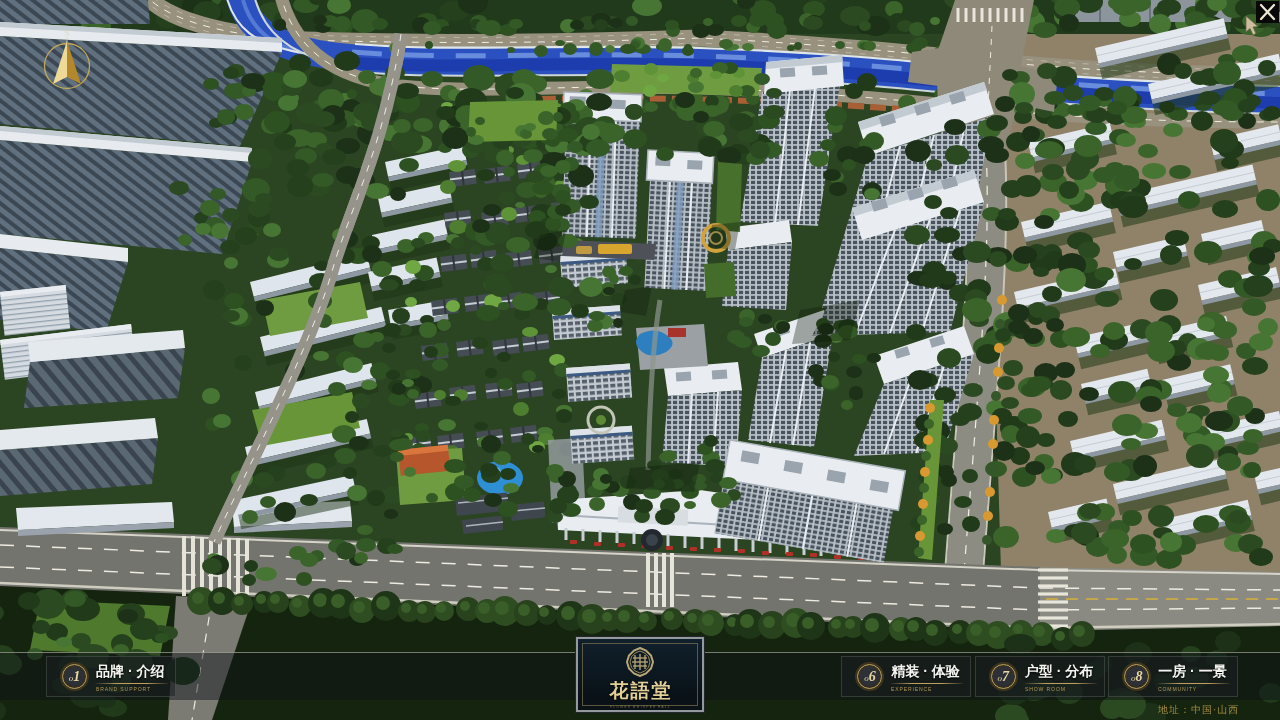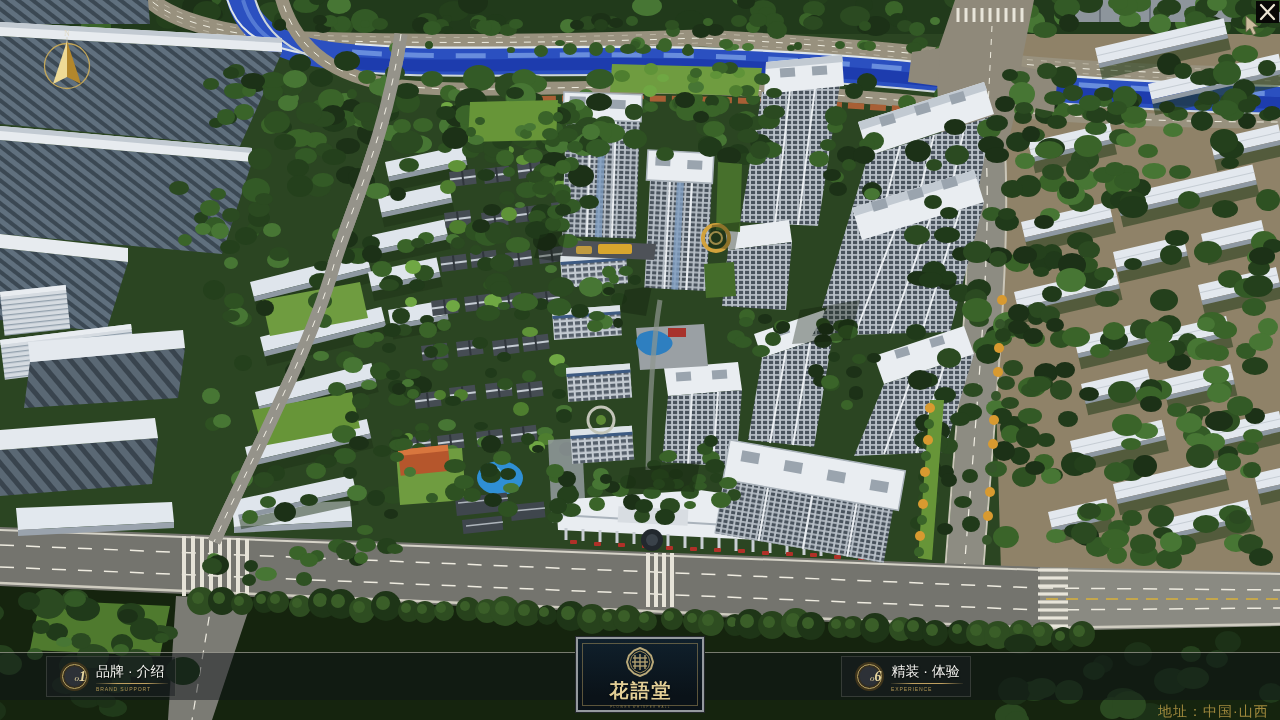--- a/index.html
+++ b/index.html
@@ -1,36 +1,36 @@
 <!DOCTYPE html>
 <html lang="zh"><head>
 <meta charset="utf-8">
 <title>花語堂</title>
 <style>
 html,body{margin:0;padding:0;background:#000;}
 #stage{position:relative;width:1280px;height:720px;overflow:hidden;font-family:"Liberation Sans",sans-serif;}
 #scene{position:absolute;left:0;top:0;}
 .bar{position:absolute;left:0;top:652px;width:1280px;height:48px;background:rgba(14,18,23,0.46);border-top:1px solid rgba(205,203,188,0.55);box-sizing:border-box;}
 .item{position:absolute;top:656px;width:130px;height:41px;background:rgba(26,30,34,0.50);border:1px solid rgba(150,150,140,0.25);box-sizing:border-box;}
-.badge{position:absolute;left:15px;top:7px;width:23px;height:23px;border-radius:50%;border:1.5px solid #c2a761;box-shadow:0 0 0 2px rgba(70,56,28,0.85),inset 0 0 0 1.5px rgba(60,48,24,0.7);background:radial-gradient(circle at 50% 45%,#2d3137 55%,#15181c);color:#e8d7a0;text-align:right;font-family:"Liberation Serif",serif;font-style:italic;}
+.badge{position:absolute;left:15px;top:7px;width:23px;height:23px;border-radius:50%;border:1.5px solid #c2a761;box-shadow:0 0 0 2px rgba(70,56,28,0.85),inset 0 0 0 1.5px rgba(60,48,24,0.7);background:radial-gradient(circle at 50% 45%,#2d3137 55%,#15181c);color:#e8d7a0;text-align:center;font-family:"Liberation Serif",serif;font-style:italic;}
 .bo{font-size:9px;line-height:23px;}
 .bn{font-size:14px;line-height:23px;font-weight:bold;}
 .txt{position:absolute;left:49px;top:6px;width:72px;}
-.zh{font-size:14px;font-weight:normal;color:#f4f4f0;letter-spacing:0px;white-space:nowrap;text-shadow:0 1px 2px #000;}
+.zh{font-size:14px;font-weight:bold;color:#f4f4f0;letter-spacing:0px;white-space:nowrap;text-shadow:0 1px 2px #000;}
 .rule{margin-top:2px;height:1px;background:linear-gradient(90deg,rgba(190,160,95,0.1),#bfa05f 30%,#bfa05f 70%,rgba(190,160,95,0.1));}
 .en{margin-top:2px;font-size:6px;letter-spacing:1px;color:#b29755;white-space:nowrap;transform:scale(0.85);transform-origin:left;}
 .logo{position:absolute;left:576px;top:637px;width:128px;height:75px;background:linear-gradient(180deg,#10202c,#0a1218 80%);border:2px solid #94999e;box-shadow:0 0 0 1px #23272b;box-sizing:border-box;}
 .logo-inner{position:absolute;left:4px;top:4px;right:4px;bottom:4px;border:1px solid rgba(160,140,90,0.55);text-align:center;}
 .emb{display:block;margin:3px auto 0;}
 .lt{margin-top:1px;font-size:19px;font-weight:bold;color:#e3cf96;letter-spacing:2px;text-indent:2px;font-family:"Liberation Serif",serif;text-shadow:0 1px 2px rgba(0,0,0,0.6);}
 .ls{margin-top:0px;font-size:4px;color:#8a7a4a;letter-spacing:0.5px;transform:scale(0.72);}
 .compass{position:absolute;left:36px;top:26px;}
 .close{position:absolute;left:1256px;top:1px;width:23px;height:22px;background:#080806;}
 .cursor{position:absolute;left:1245px;top:16px;}
-.addr{position:absolute;left:1158px;top:703px;font-size:14px;color:rgba(195,162,72,0.8);letter-spacing:1px;white-space:nowrap;}
+.addr{position:absolute;left:1158px;top:703px;font-size:10px;color:rgba(195,162,72,0.8);letter-spacing:1px;white-space:nowrap;}
 </style>
 </head>
 <body>
 <div id="stage">
 <svg id="scene" width="1280" height="720" viewBox="0 0 1280 720">
       <defs>
 <pattern id="grid1" width="6" height="5" patternUnits="userSpaceOnUse">
  <rect width="6" height="5" fill="#b7bfc7"></rect>
  <rect x="1" y="0.8" width="4.1" height="3.3" fill="#49535d"></rect>
 </pattern>
@@ -1997,20 +1997,36 @@
       </div>
 </div>
 <div class="item" style="left:841.4px">
 <div class="badge"><span class="bo">o</span><span class="bn">6</span></div>
 <div class="txt">
         <div class="zh">精装 · 体验</div>
         <div class="rule"></div>
         <div class="en">EXPERIENCE</div>
       </div>
 </div>
+<div class="item" style="left:974.8px">
+<div class="badge"><span class="bo">o</span><span class="bn">7</span></div>
+<div class="txt">
+        <div class="zh">户型 · 分布</div>
+        <div class="rule"></div>
+        <div class="en">SHOW ROOM</div>
+      </div>
+</div>
+<div class="item" style="left:1108.2px">
+<div class="badge"><span class="bo">o</span><span class="bn">8</span></div>
+<div class="txt">
+        <div class="zh">一房 · 一景</div>
+        <div class="rule"></div>
+        <div class="en">COMMUNITY</div>
+      </div>
+</div>
 <div class="logo">
 <div class="logo-inner">
 <svg class="emb" width="30" height="30" viewBox="0 0 30 30">
 <polygon points="15,1 21,3.5 26,8.5 28,15 26,21.5 21,26.5 15,29 9,26.5 4,21.5 2,15 4,8.5 9,3.5" fill="none" stroke="#b8a878" stroke-width="2"></polygon>
 <polygon points="15,4 19.8,6 23.5,9.8 25,15 23.5,20.2 19.8,24 15,26 10.2,24 6.5,20.2 5,15 6.5,9.8 10.2,6" fill="none" stroke="#9a8a5a" stroke-width="1"></polygon>
 <g stroke="#b0a070" stroke-width="1.4">
             <line x1="10" y1="8" x2="10" y2="22"></line>
             <line x1="15" y1="7" x2="15" y2="23"></line>
             <line x1="20" y1="8" x2="20" y2="22"></line>
             <line x1="8" y1="11" x2="22" y2="11"></line>

